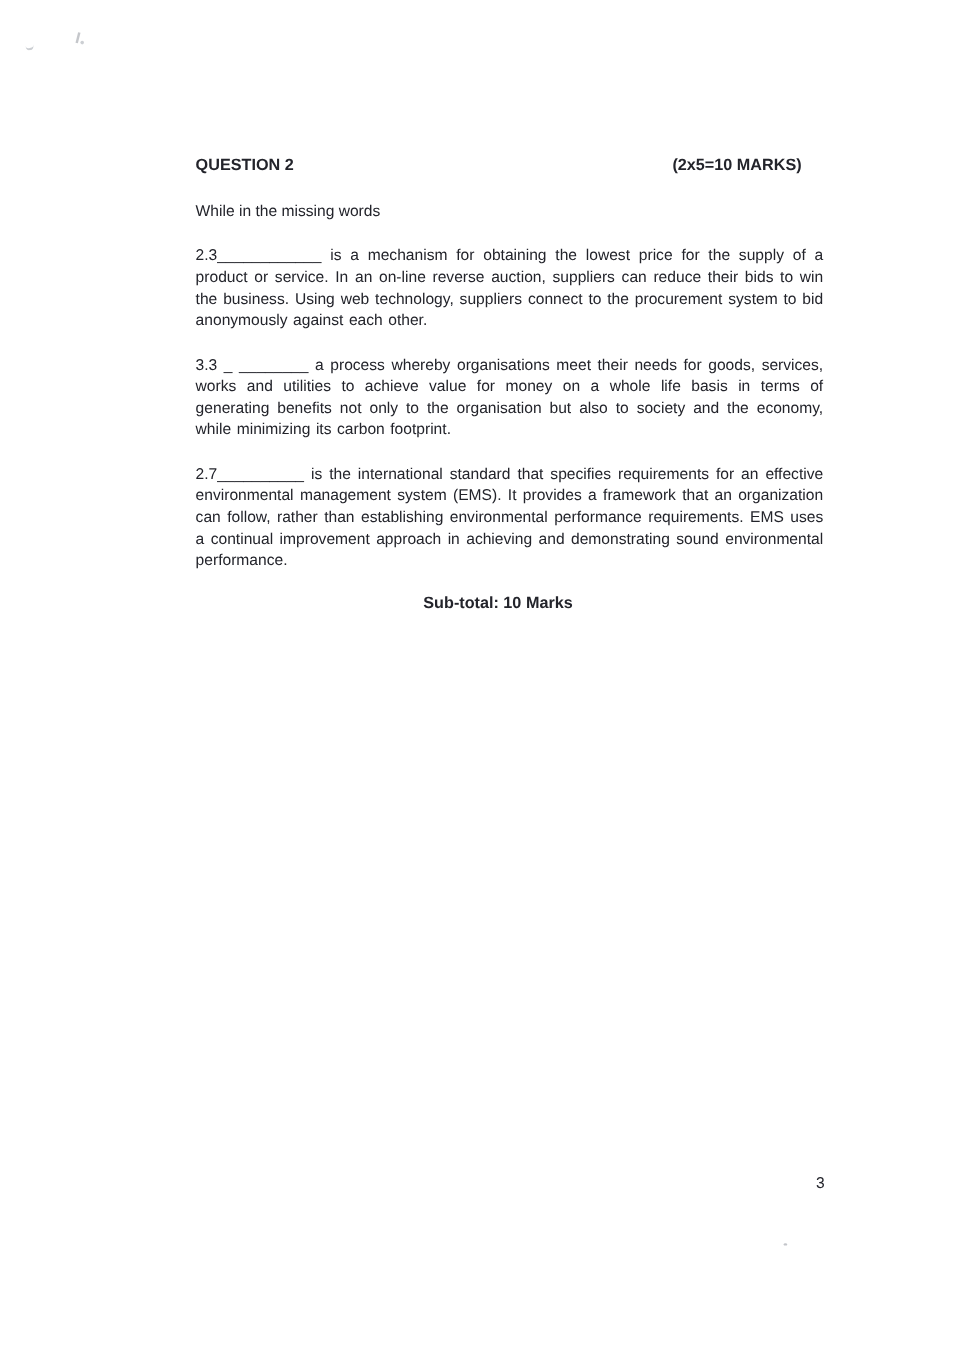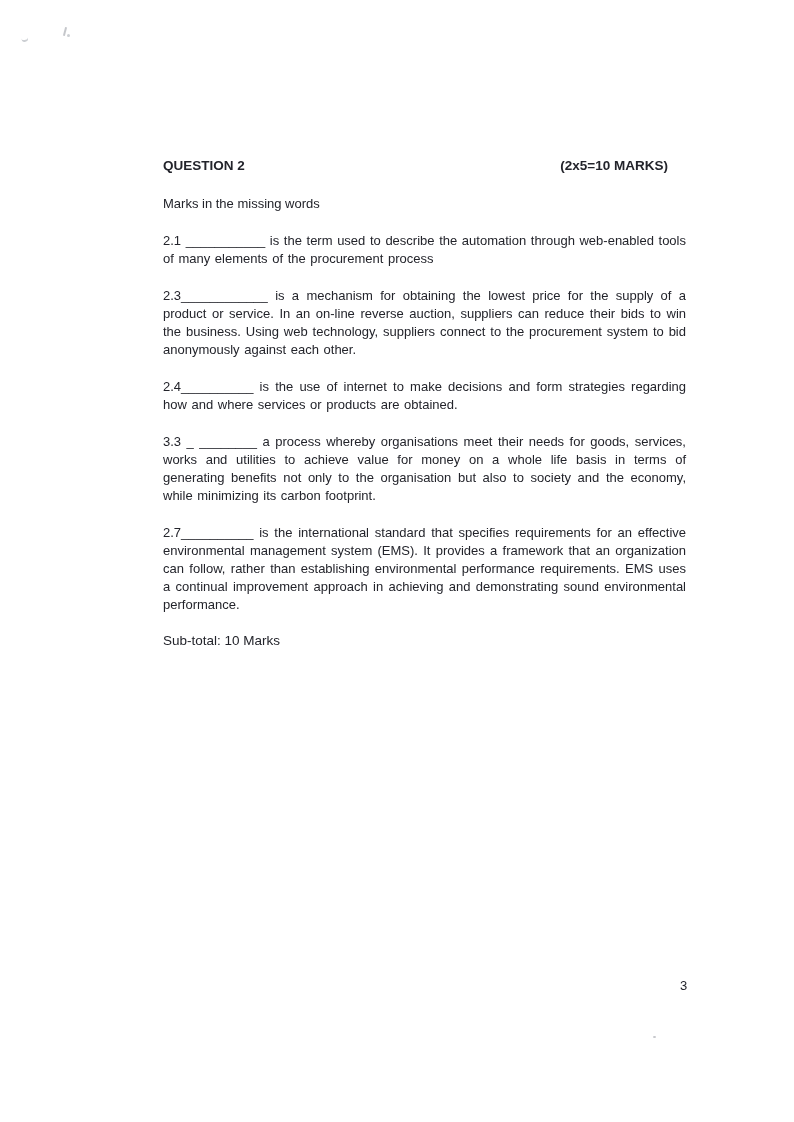--- a/index.html
+++ b/index.html
@@ -13,21 +13,20 @@
     position: relative;
     font-family: "Liberation Sans", sans-serif;
     color: #23242b;
     overflow: hidden;
   }
   .content {
     position: absolute;
     left: 163px;
     top: 129px;
     width: 523px;
-    margin-top: 28px;
   }
   .header-row {
     display: flex;
     justify-content: space-between;
     align-items: baseline;
     font-weight: bold;
     font-size: 13.5px;
     line-height: 18px;
   }
   .header-row .marks {
@@ -41,23 +40,23 @@
   .q {
     margin: 19px 0 0 0;
     font-size: 13px;
     line-height: 18px;
     text-align: justify;
     text-justify: inter-word;
     word-spacing: 1px;
   }
   .subtotal {
     margin-top: 18px;
-    text-align: left;
+    text-align: center;
     padding-right: 19px;
-    font-weight: normal;
+    font-weight: bold;
     font-size: 13.5px;
     line-height: 18px;
   }
   .page-number {
     position: absolute;
     top: 977px;
     left: 680px;
     font-size: 13px;
     line-height: 18px;
   }
@@ -91,28 +90,26 @@
   <span class="speck speck-2"></span>
   <span class="speck speck-3"></span>
 
   <div class="content">
 
     <div class="header-row">
       <span>QUESTION 2</span>
       <span class="marks">(2x5=10 MARKS)</span>
     </div>
 
-    <p class="instruction">Marks in the missing words</p>
+    <p class="instruction">While in the missing words</p>
 
-    <p class="q">2.1 ___________ is the term used to describe the automation through web-enabled tools of many elements of the procurement process</p>
 
 
     <p class="q">2.3____________ is a mechanism for obtaining the lowest price for the supply of a product or service. In an on-line reverse auction, suppliers can reduce their bids to win the business. Using web technology, suppliers connect to the procurement system to bid anonymously against each other.</p>
 
-    <p class="q">2.4__________ is the use of internet to make decisions and form strategies regarding how and where services or products are obtained.</p>
 
 
     <p class="q">3.3 _ ________ a process whereby organisations meet their needs for goods, services, works and utilities to achieve value for money on a whole life basis in terms of generating benefits not only to the organisation but also to society and the economy, while minimizing its carbon footprint.</p>
 
     <p class="q">2.7__________ is the international standard that specifies requirements for an effective environmental management system (EMS). It provides a framework that an organization can follow, rather than establishing environmental performance requirements. EMS uses a continual improvement approach in achieving and demonstrating sound environmental performance.</p>
 
 
 
 
     <div class="subtotal">Sub-total: 10 Marks</div>

